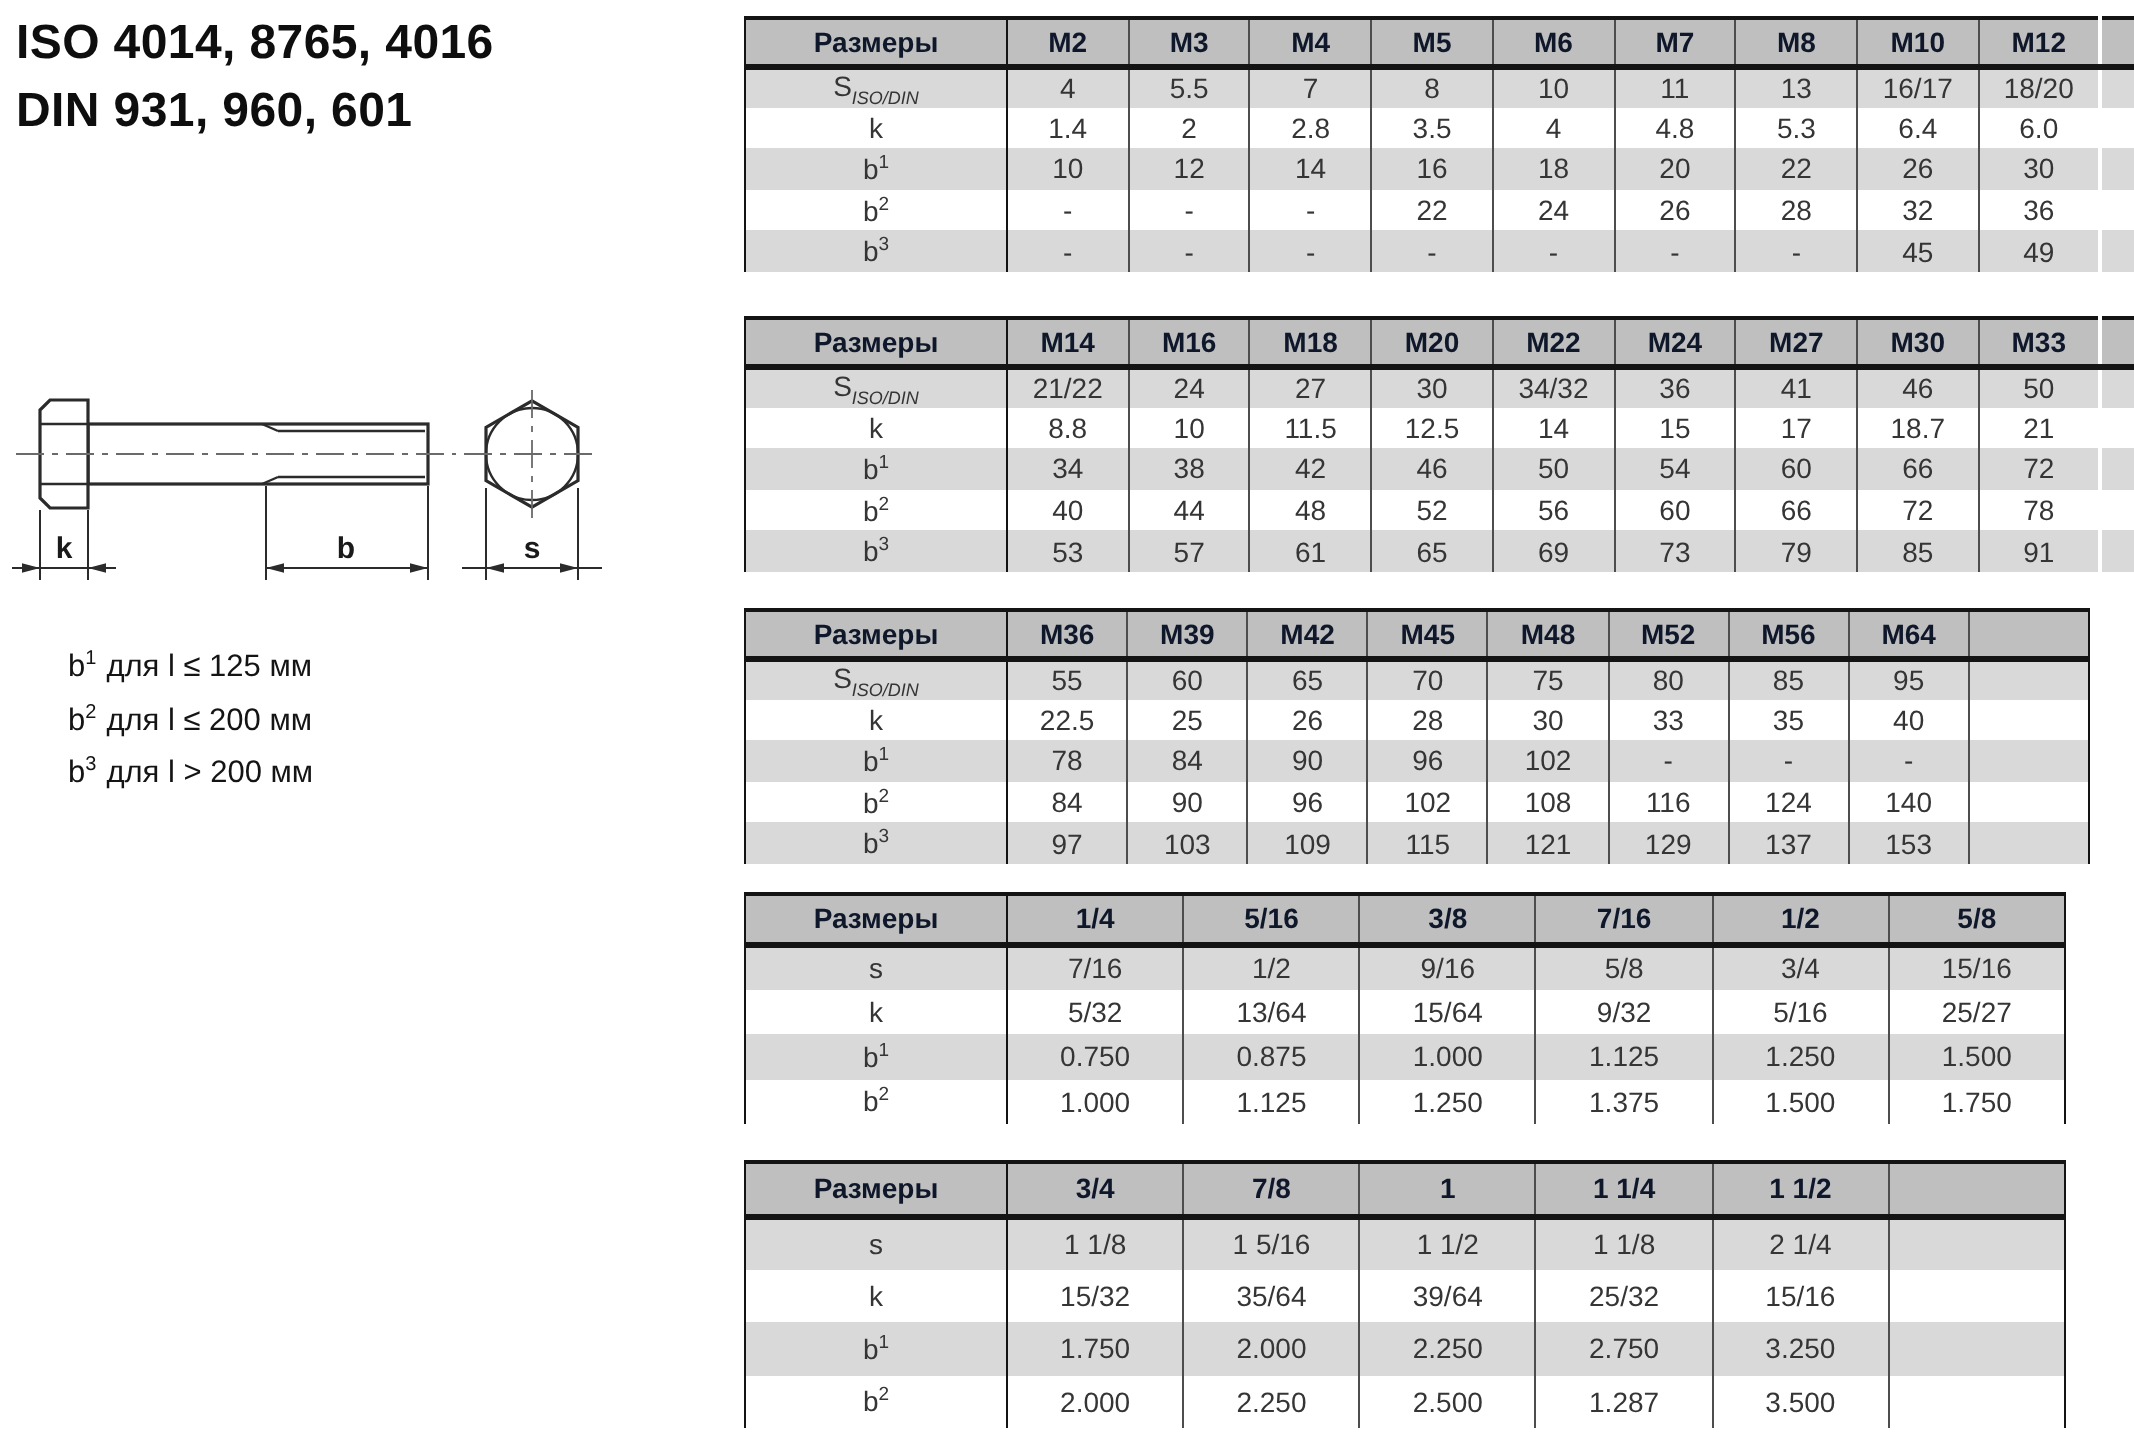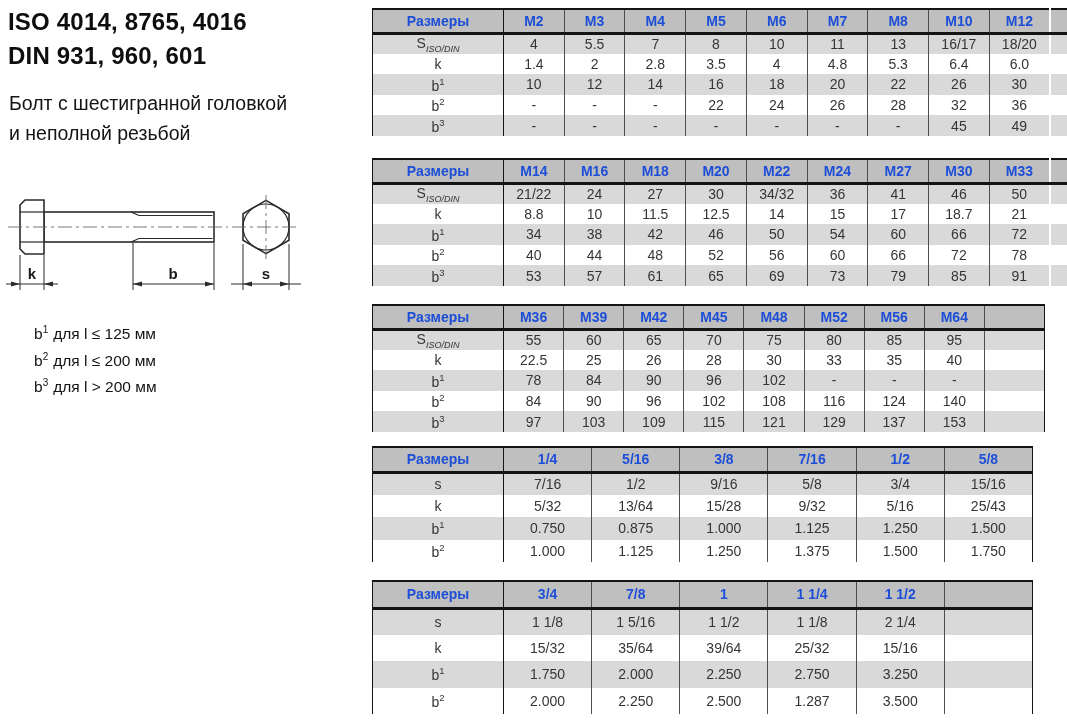--- a/index.html
+++ b/index.html
@@ -32,21 +32,21 @@
   }
   table.has-sliver { border-right:none; }
   .t1 { top:8px;   width:695px; }
   .t2 { top:158px; width:695px; }
   .t3 { top:304px; width:673px; }
   .t4 { top:446px; width:661px; }
   .t5 { top:580px; width:661px; }
 
   thead th {
     background:var(--header-bg, #bfbfbf);
-    font-weight:700; color:#1d4ed8;
+    font-weight:700; color:#0f172a;
     border-bottom:3px solid #141414;
   }
   .t1 thead th, .t2 thead th, .t3 thead th { height:24px; }
   .t4 thead th { height:25px; }
   .t5 thead th { height:27px; }
 
   .t1 tbody td, .t2 tbody td, .t3 tbody td { height:20.6px; }
   .t4 tbody td { height:22.5px; }
   .t5 tbody td { height:26.5px; }
 
@@ -77,24 +77,20 @@
 
 <div class="page">
 
   <div class="left-panel">
 
     <div class="title">
       <div>ISO 4014, 8765, 4016</div>
       <div>DIN 931, 960, 601</div>
     </div>
 
-    <div class="subtitle">
-      <div>Болт с шестигранной головкой</div>
-      <div>и неполной резьбой</div>
-    </div>
 
     <div class="drawing">
       <svg width="312" height="118" viewBox="0 0 312 112">
 
         <rect x="42" y="25" width="170" height="30" class="obj"></rect>
 
         <path d="M42,13 L23,13 L18,18 L18,62 L23,67 L42,67 Z" class="obj"></path>
         <line x1="18" y1="25" x2="42" y2="25" class="objl"></line>
         <line x1="18" y1="55" x2="42" y2="55" class="objl"></line>
 
@@ -459,24 +455,24 @@
             <td>1/2</td>
             <td>9/16</td>
             <td>5/8</td>
             <td>3/4</td>
             <td>15/16</td>
           </tr>
           <tr>
             <td><span>k</span></td>
             <td>5/32</td>
             <td>13/64</td>
-            <td>15/28</td>
+            <td>15/64</td>
             <td>9/32</td>
             <td>5/16</td>
-            <td>25/43</td>
+            <td>25/27</td>
           </tr>
           <tr>
             <td><span>b</span><sup>1</sup></td>
             <td>0.750</td>
             <td>0.875</td>
             <td>1.000</td>
             <td>1.125</td>
             <td>1.250</td>
             <td>1.500</td>
           </tr>

